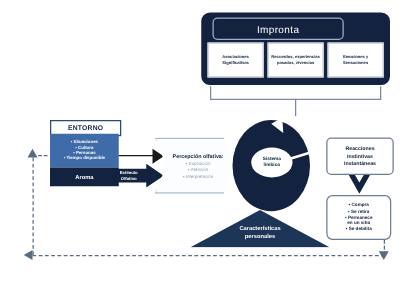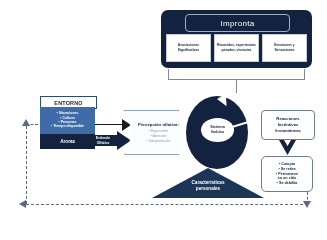--- a/index.html
+++ b/index.html
@@ -9,21 +9,21 @@
     overflow:hidden;
   }
   #stage{position:relative;width:327px;height:227px;background:#fff;}
 
   
   #impronta-panel{
     position:absolute;left:161px;top:10px;width:151px;height:58px;
     background:#13233f;border-radius:7px;
   }
   #impronta-title{
-    position:absolute;left:24px;top:4px;width:103px;height:16px;
+    position:absolute;left:9px;top:4px;width:103px;height:16px;
     border:1px solid #9fb0c6;border-radius:4px;
     display:flex;align-items:center;justify-content:center;
     color:#ffffff;font-size:8px;letter-spacing:.3px;
   }
   .impronta-sub{
     position:absolute;top:24px;height:28px;background:#ffffff;
     border:1px solid #c4ccd8;
     display:flex;align-items:center;justify-content:center;
     text-align:center;color:#13233f;font-size:3.3px;font-weight:bold;
     line-height:1.45;padding:1px 2px;box-sizing:border-box;

